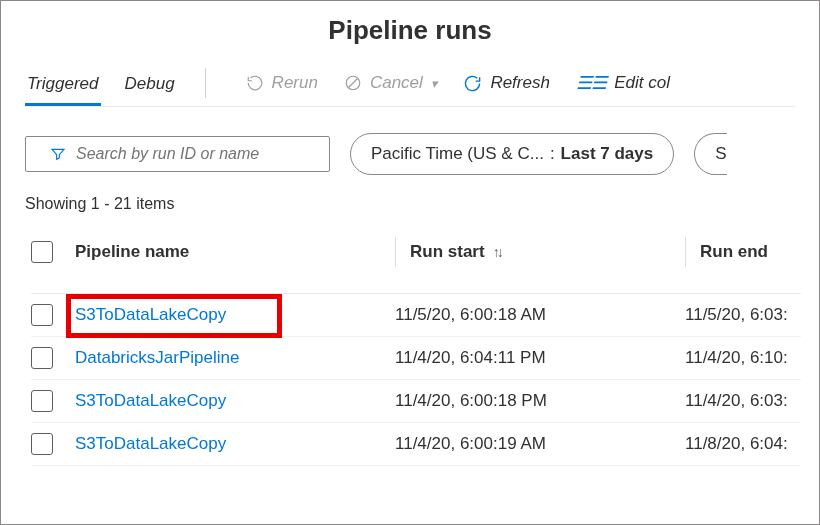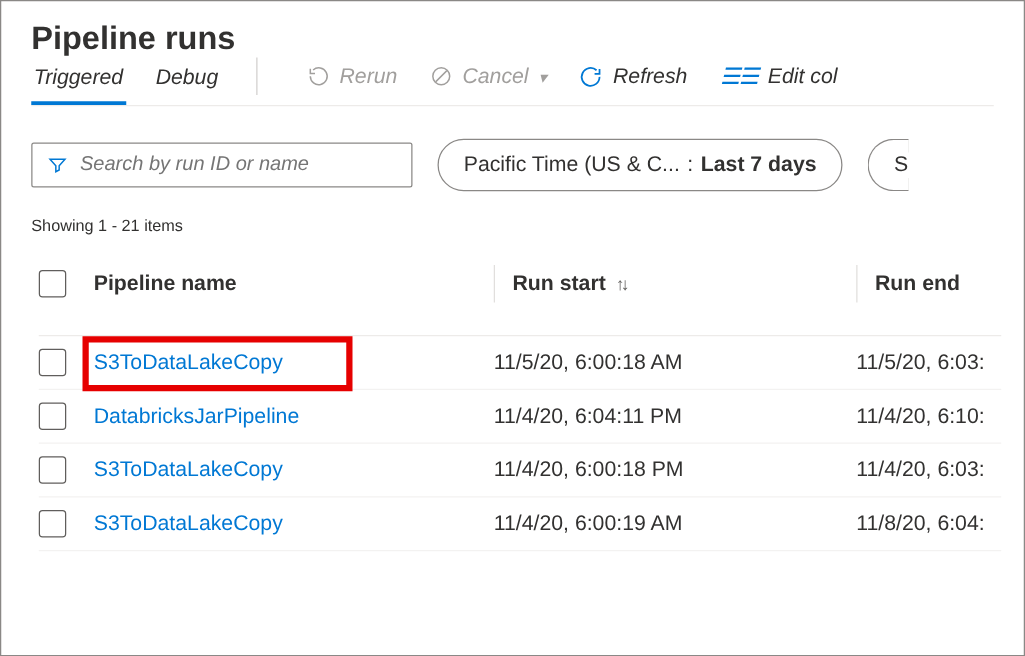--- a/index.html
+++ b/index.html
@@ -9,21 +9,23 @@
       color: #323130;
       width: 820px;
       height: 525px;
       overflow: hidden;
       border: 1px solid #8a8886;
     }
     .container { padding: 14px 24px 0 24px; }
     .page-title {
       font-size: 26px;
       font-weight: 600;
-      color: #323130;
+      margin-bottom: 22px;
+      color: #323130;
+      text-align: center;
     }
     .tabs-row {
       display: flex;
       align-items: center;
       gap: 22px;
       border-bottom: 1px solid #edebe9;
       padding-bottom: 0;
       font-style: italic;
     }
     .tab {
@@ -72,21 +74,21 @@
       gap: 20px;
       margin-top: 26px;
       margin-bottom: 20px;
     }
     .search-box {
       display: flex;
       align-items: center;
       gap: 10px;
       border: 1px solid #8a8886;
       border-radius: 2px;
-      padding: 8px 12px;
+      padding: 8px 24px;
       width: 305px;
     }
     .search-box input {
       border: none;
       outline: none;
       font-size: 16px;
       font-style: italic;
       color: #605e5c;
       width: 100%;
       background: transparent;
@@ -102,21 +104,21 @@
       cursor: pointer;
     }
     .pill .bold { font-weight: 700; }
     .pill.partial {
       border-right: none;
       border-top-right-radius: 0;
       border-bottom-right-radius: 0;
       padding-right: 0;
     }
     .count-text {
-      font-size: 13px;
+      font-size: 16px;
       color: #323130;
       margin-bottom: 24px;
     }
     .table {
       width: 100%;
       margin-left: 6px;
     }
     .thead, .trow {
       display: grid;
       grid-template-columns: 44px 320px 290px 1fr;

